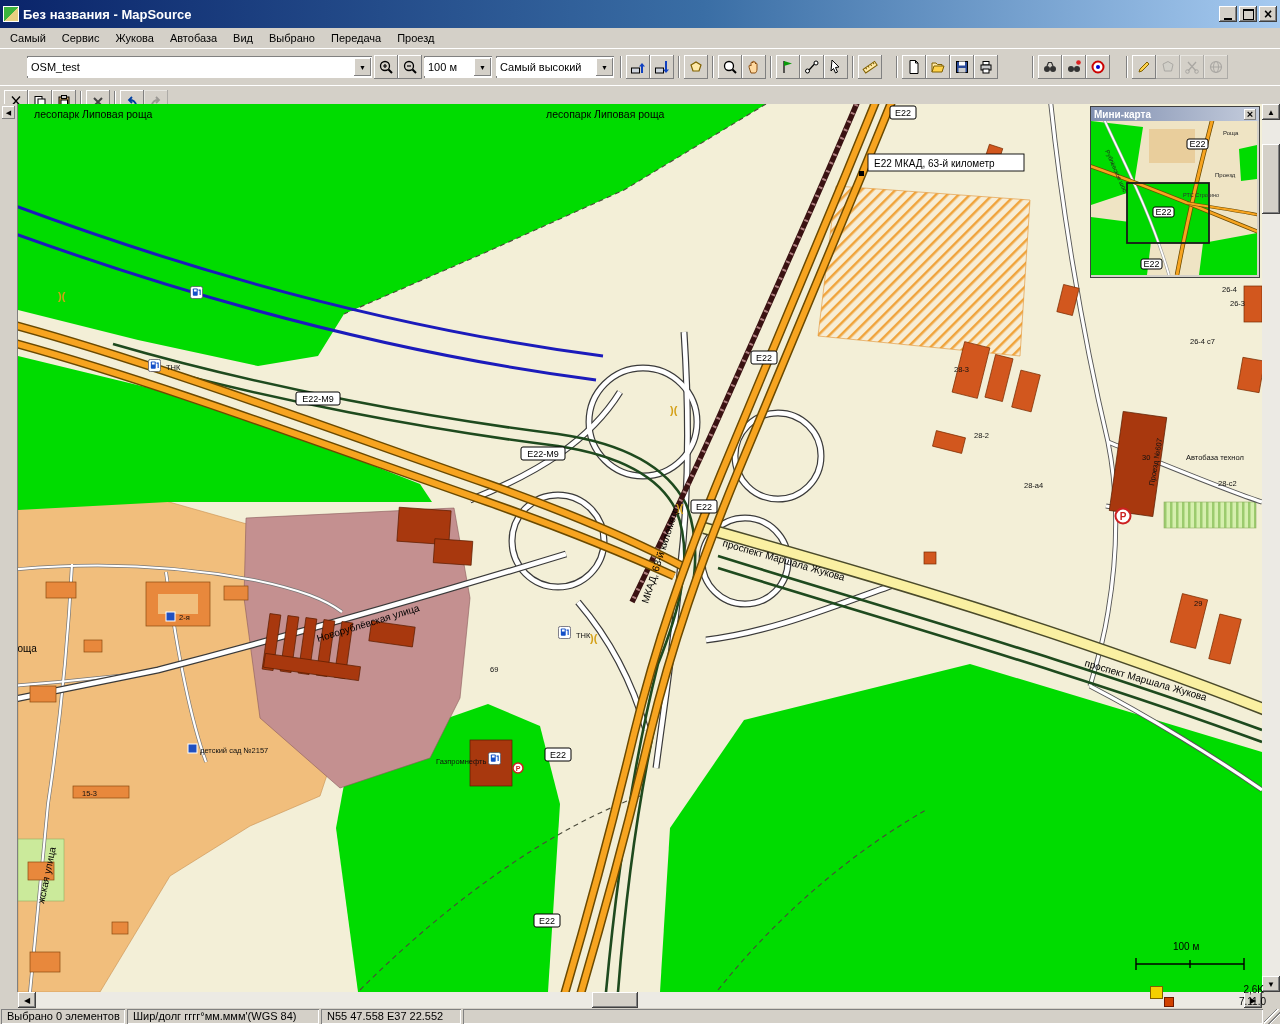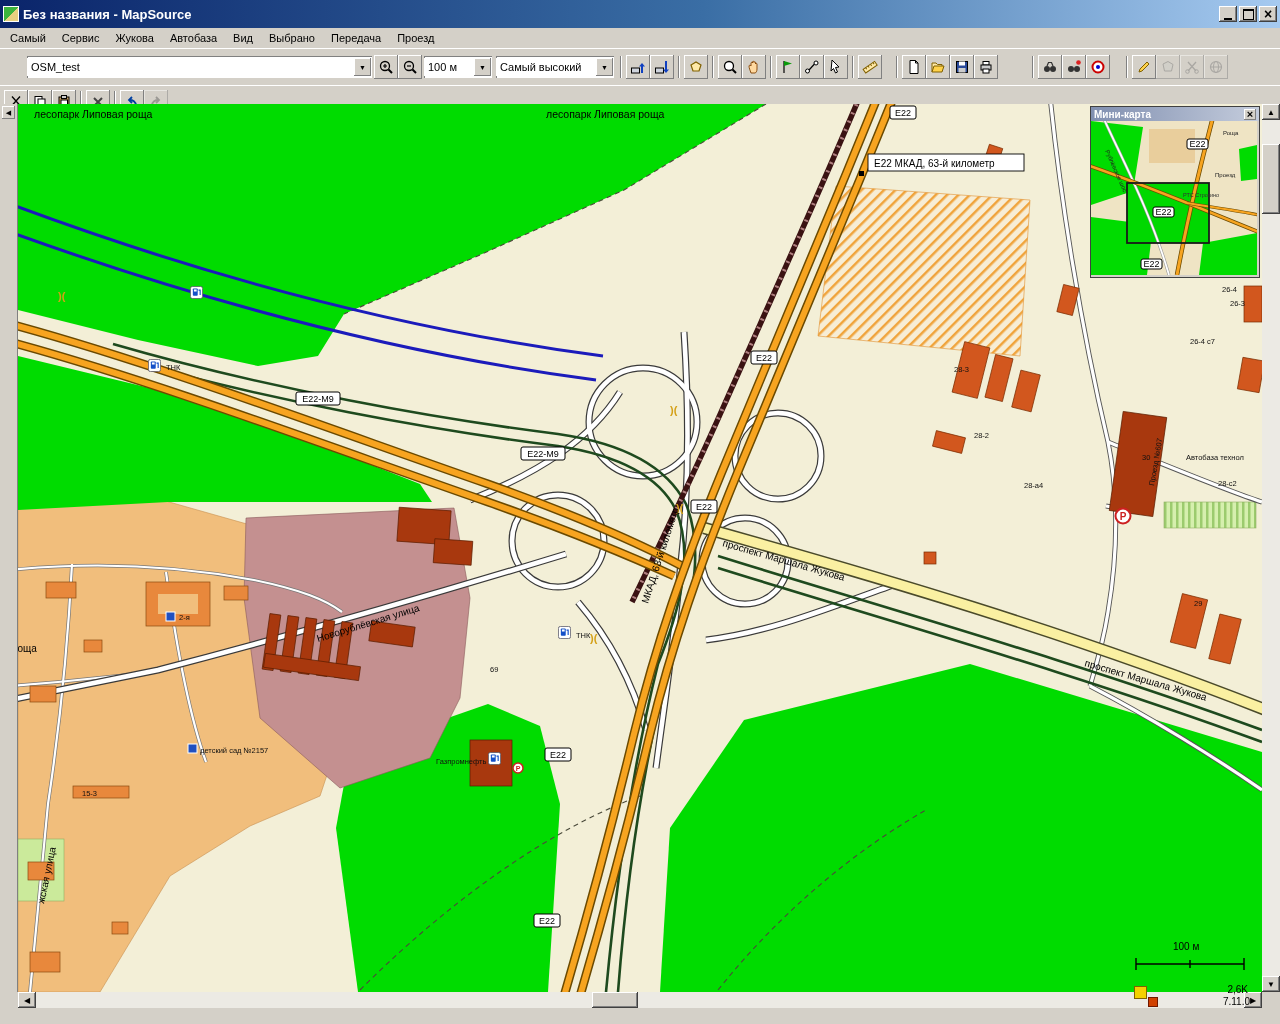--- a/index.html
+++ b/index.html
@@ -67,21 +67,21 @@
   .grip{width:16px;background:linear-gradient(135deg,transparent 40%,#808080 40%,#808080 45%,#fff 45%,#fff 50%,transparent 50%,transparent 60%,#808080 60%,#808080 65%,#fff 65%,#fff 70%,transparent 70%);}
 
   
   #minimap{position:absolute;top:2px;right:2px;width:168px;border:1px solid #404040;background:#D4D0C8;}
   #minimap .mm-title{height:14px;background:linear-gradient(90deg,#808FB0,#C4CCDC);color:#fff;font-size:10px;font-weight:bold;display:flex;align-items:center;padding:0 3px;gap:14px;}
   #minimap .mm-title span{flex:1;}
   .mm-close{width:12px;height:11px;display:flex;align-items:center;justify-content:center;color:#000;}
   .mm-close::before{content:"×";font-size:11px;line-height:9px;}
 
   
-  #corner-ind{position:absolute;right:16px;bottom:0;width:130px;height:42px;pointer-events:none;}
+  #corner-ind{position:absolute;right:0;bottom:0;width:130px;height:42px;pointer-events:none;}
   .ind-ico1{position:absolute;left:0;top:4px;width:11px;height:11px;background:#F4D000;border:1px solid #806000;}
   .ind-ico2{position:absolute;left:14px;top:15px;width:8px;height:8px;background:#D04000;border:1px solid #701800;}
   .ind-txt1{position:absolute;right:16px;top:2px;font-size:10px;color:#000;}
   .ind-txt2{position:absolute;right:14px;top:14px;font-size:10px;color:#000;}
 
   
   .ocase{fill:none;stroke:#6B4A00;stroke-width:9;}
   .ofill{fill:none;stroke:#F7A420;stroke-width:6;}
   .ycase{fill:none;stroke:#4A4A2A;stroke-width:12.5;}
   .yfill{fill:none;stroke:#FAF0A2;stroke-width:9.5;}
@@ -648,20 +648,27 @@
   <div id="hscroll">
     <div class="corner"></div>
     <div class="sbtn h raised sb-lf"></div>
     <div class="track-h">
       <div class="thumb-h raised"></div>
     </div>
     <div class="sbtn h raised sb-rt"></div>
     <div class="corner"></div>
   </div>
 
+  <div class="statusbar">
+    <div class="spanel sp1">Выбрано 0 элементов</div>
+    <div class="spanel sp2">Шир/долг гггг°мм.ммм'(WGS 84)</div>
+    <div class="spanel sp3">N55 47.558 E37 22.552</div>
+    <div class="spanel spfill"></div>
+    <div class="grip"></div>
+  </div>
 
   <div id="corner-ind">
     <div class="ind-ico1"></div>
     <div class="ind-ico2"></div>
     <div class="ind-txt1">2,6K</div>
     <div class="ind-txt2">7.11.0</div>
   </div>
 
 </div>
 

